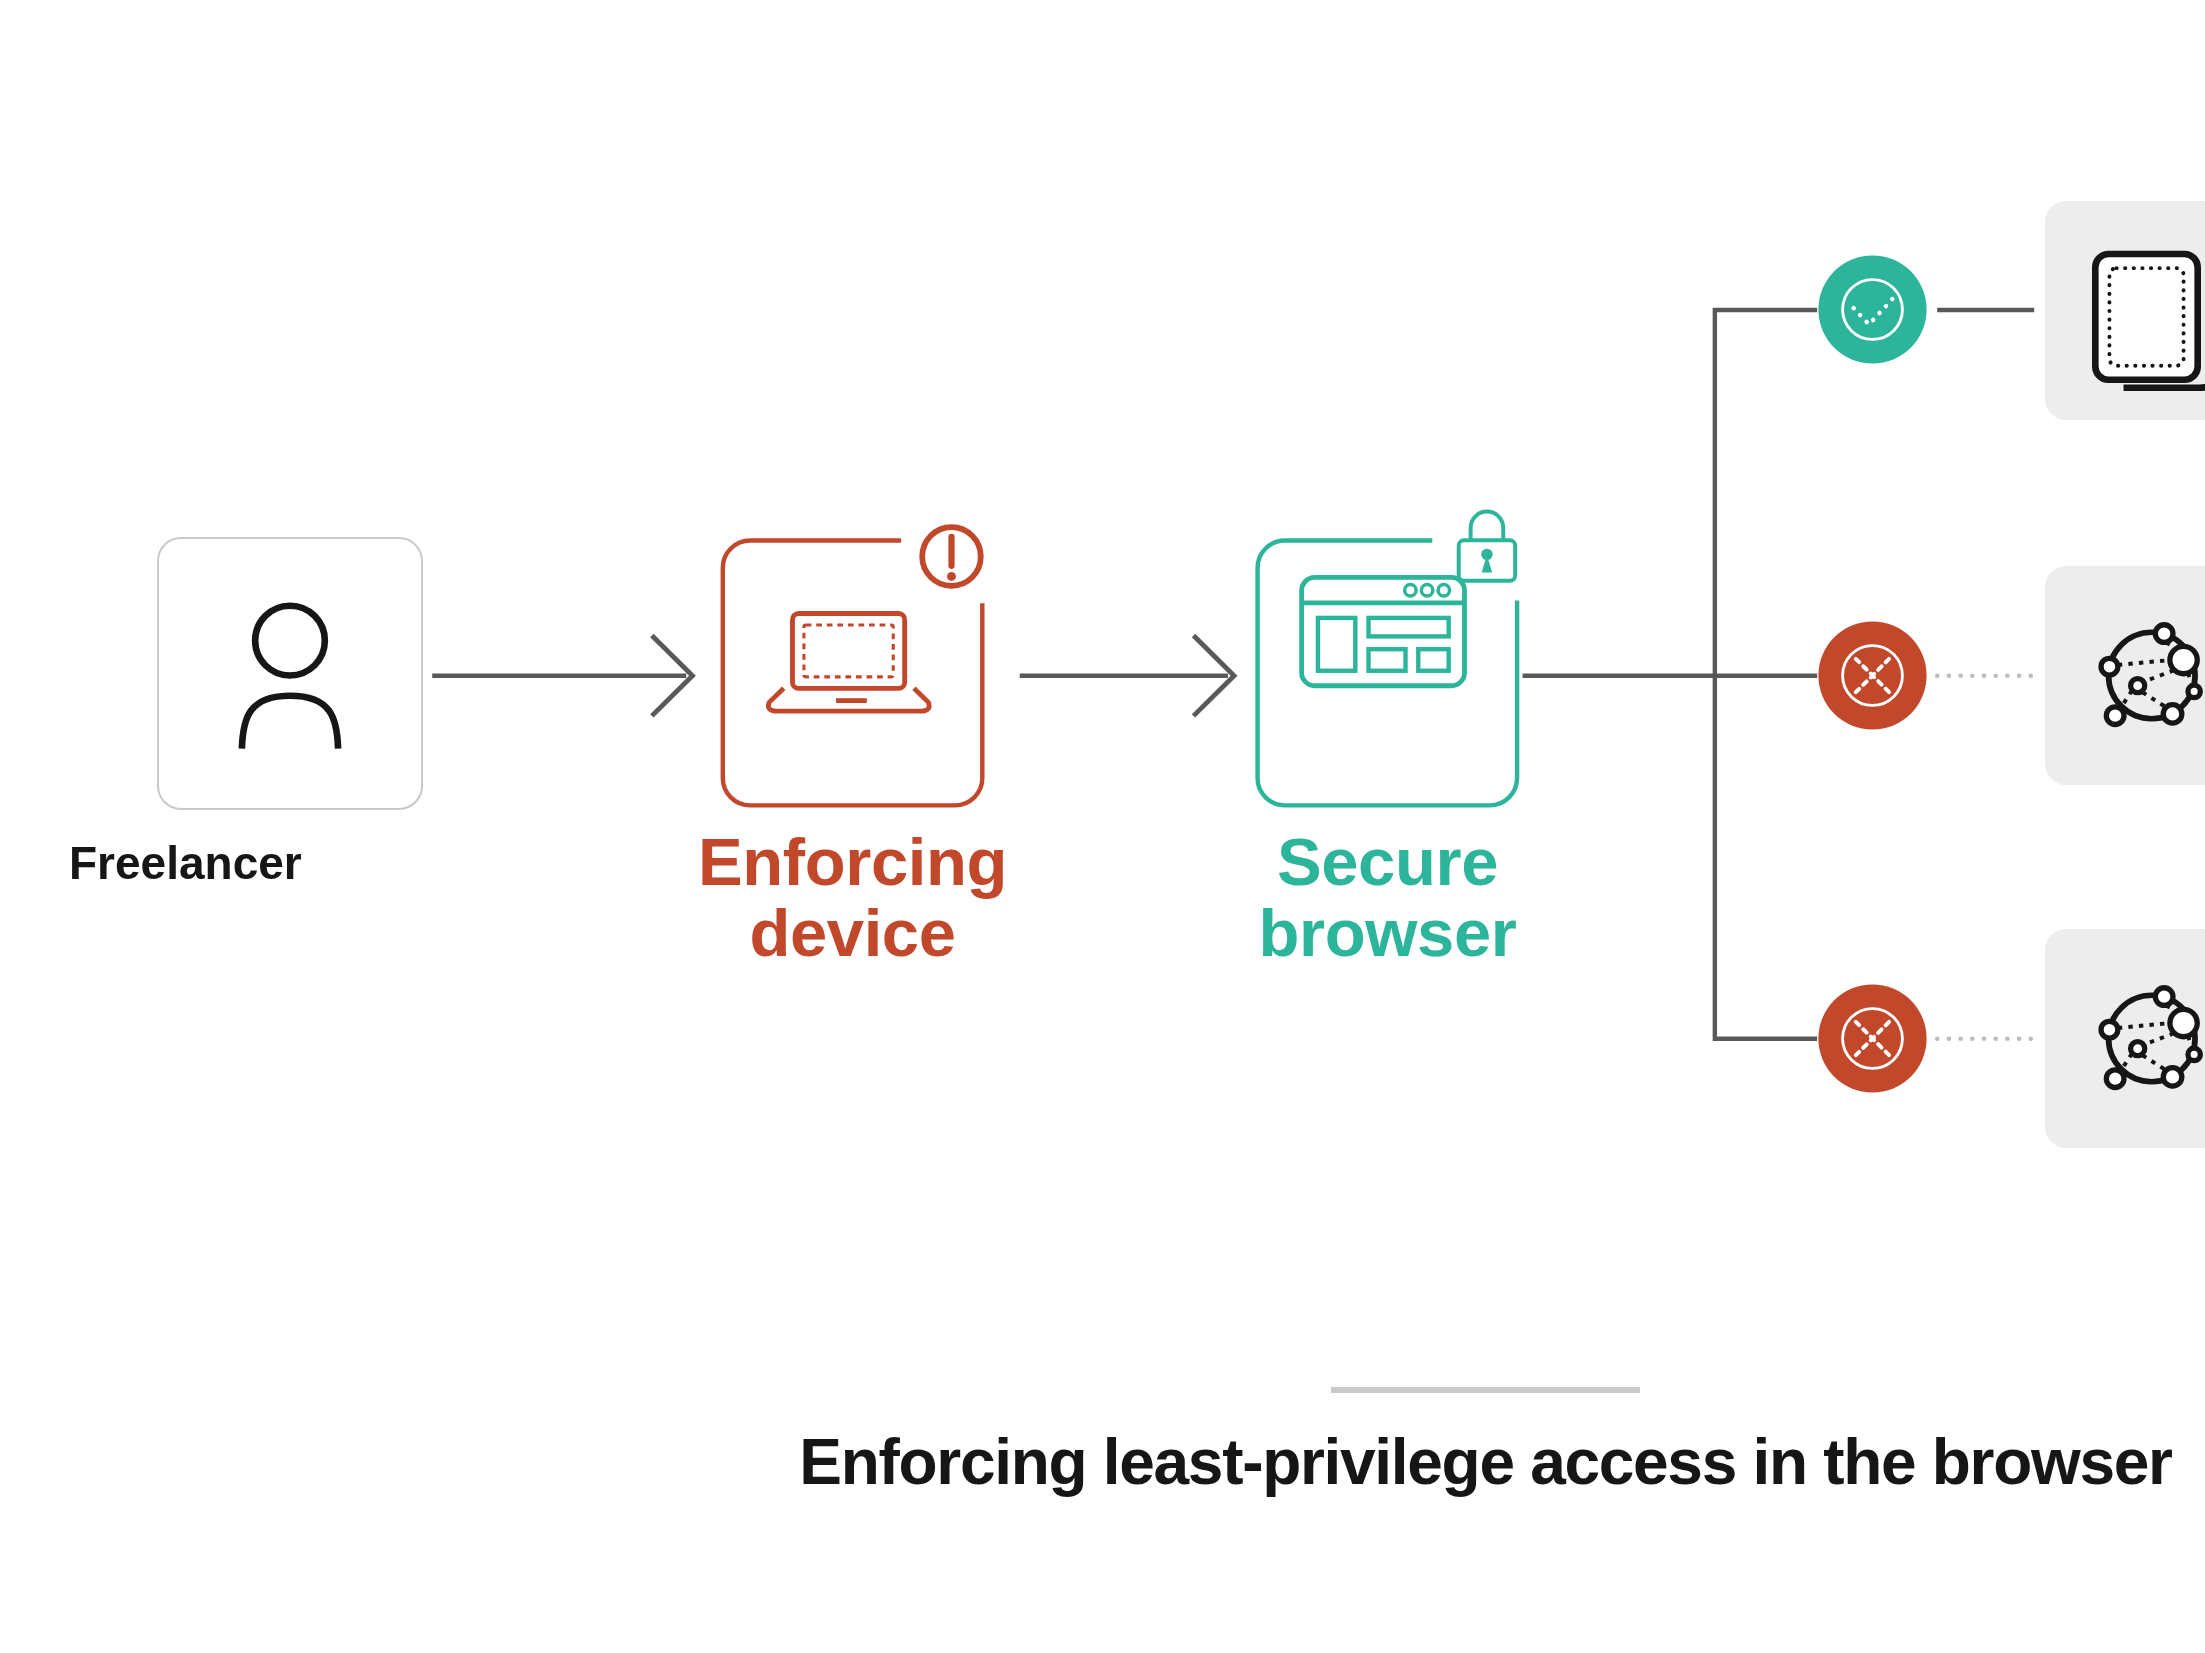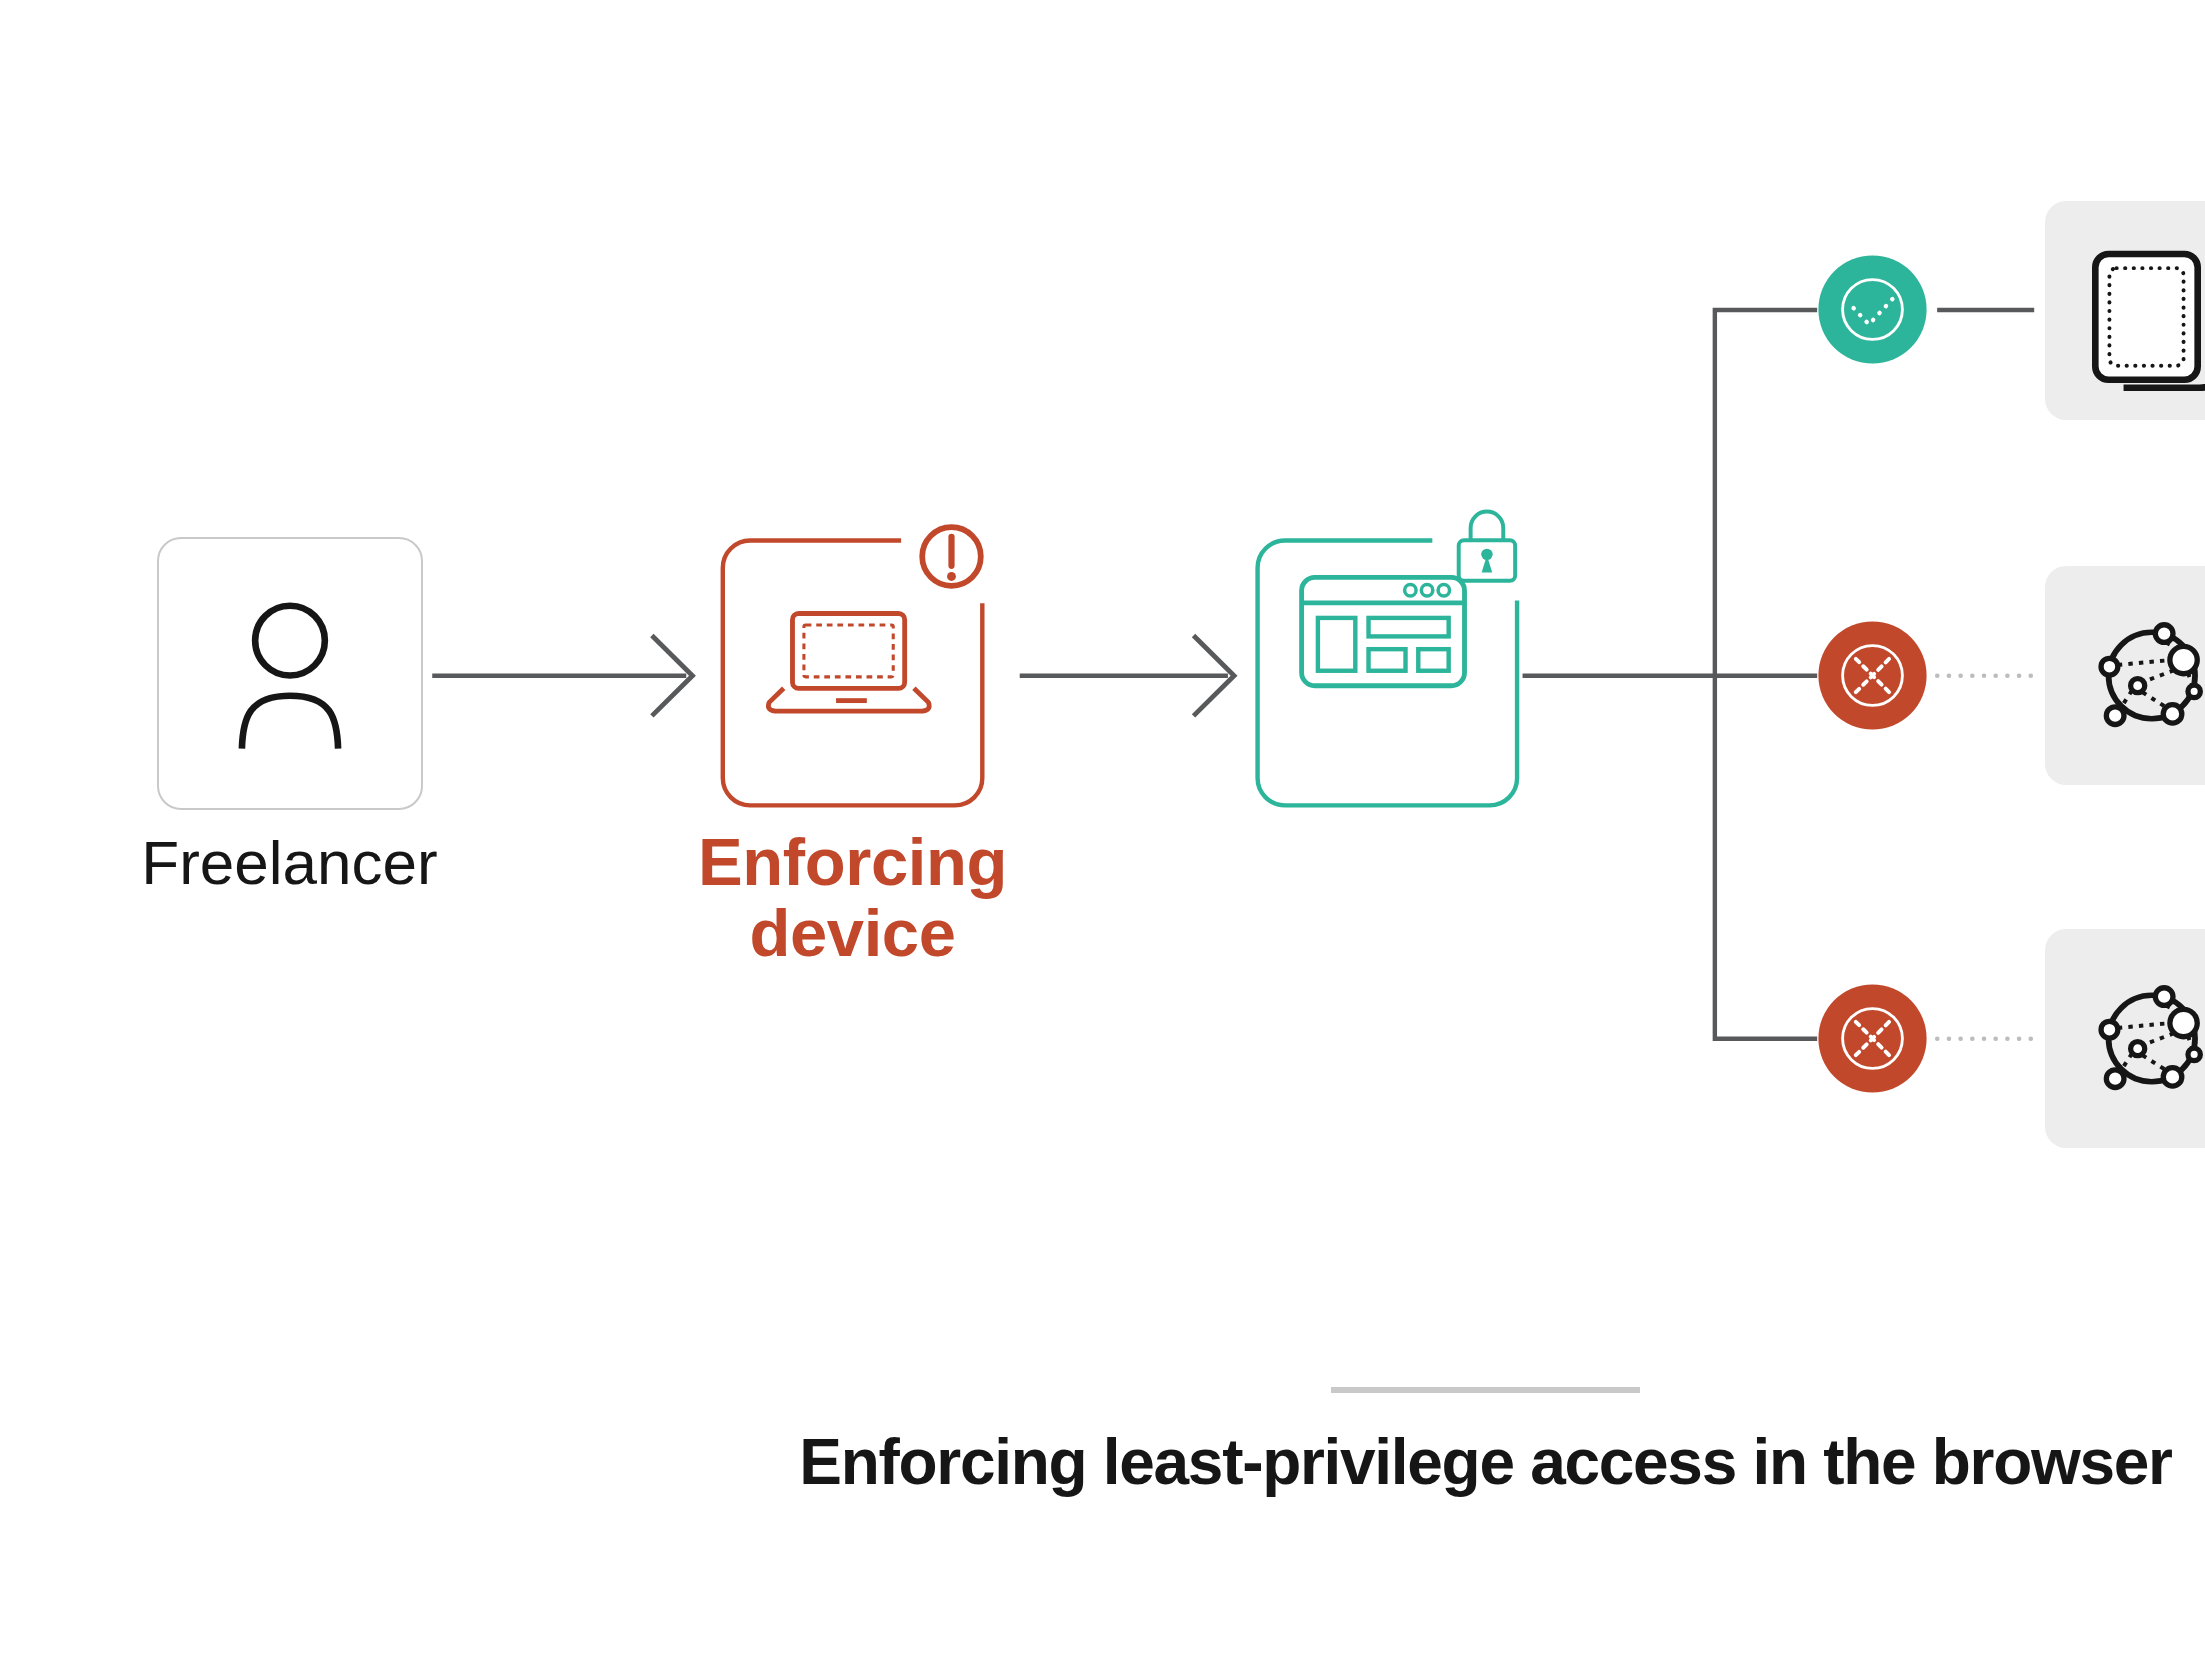--- a/index.html
+++ b/index.html
@@ -12,21 +12,21 @@
     --divider-gray:#C9C9C9;
     --text-dark:#161616;
   }
   html,body{margin:0;padding:0;background:#fff;}
   #canvas{
     position:relative;width:2941px;height:1654px;background:#ffffff;
     font-family:"Liberation Sans", sans-serif;overflow:hidden;
   }
   .abs{position:absolute;}
   .label-dark{
-    color:var(--text-dark);font-size:62px;text-align:center;line-height:66px;
+    color:var(--text-dark);font-size:46px;text-align:left;line-height:66px;font-weight:bold;
   }
   .label-danger{
     color:var(--danger);font-weight:700;font-size:67px;text-align:center;line-height:71px;letter-spacing:-0.4px;
   }
   .label-success{
     color:var(--success);font-weight:700;font-size:67px;text-align:center;line-height:71px;letter-spacing:-0.4px;
   }
   .plain-box{
     box-sizing:border-box;border:2.6px solid var(--border-gray);border-radius:24px;background:#fff;
   }
@@ -103,20 +103,24 @@
     <rect x="3102" y="1402" width="182" height="42" style="stroke:var(--success)" stroke-width="10"></rect>
     <rect x="3102" y="1473" width="84" height="49" style="stroke:var(--success)" stroke-width="10"></rect>
     <rect x="3215" y="1473" width="69" height="49" style="stroke:var(--success)" stroke-width="10"></rect>
   </svg>
   <svg class="abs" style="left:1451px;top:501px;width:71px;height:86px" viewBox="3290 1135 160 195" fill="none">
     <path d="M 3334 1224 V 1196 A 37 37 0 0 1 3408 1196 V 1224" style="stroke:var(--success)" stroke-width="9"></path>
     <rect x="3307" y="1224" width="128" height="92" rx="12" fill="#ffffff" style="stroke:var(--success)" stroke-width="9"></rect>
     <circle cx="3371" cy="1256" r="13" style="fill:var(--success)"></circle>
     <path d="M 3371 1258 L 3359 1297 L 3383 1297 Z" style="fill:var(--success)"></path>
   </svg>
+  <div class="abs label-success" style="left:1167px;top:826px;width:441px">
+    <div>Secure</div>
+    <div>browser</div>
+  </div>
 
   <svg class="abs" style="left:1814px;top:251px;width:117px;height:117px" viewBox="4113 570 266 266" fill="none">
     <circle cx="4246" cy="703" r="123" style="fill:var(--success)"></circle>
     <circle cx="4246" cy="703" r="68" stroke="#ffffff" stroke-width="6.5"></circle>
     <polyline points="4203,700 4238,737 4296,674" stroke="#ffffff" stroke-width="10" stroke-dasharray="0.5 21" stroke-linecap="round"></polyline>
   </svg>
 
   <svg class="abs" style="left:1814px;top:617px;width:117px;height:117px" viewBox="4113 1399 266 266" fill="none">
     <circle cx="4246" cy="1532" r="123" style="fill:var(--danger)"></circle>
     <circle cx="4246" cy="1532" r="68" stroke="#ffffff" stroke-width="6.5"></circle>

